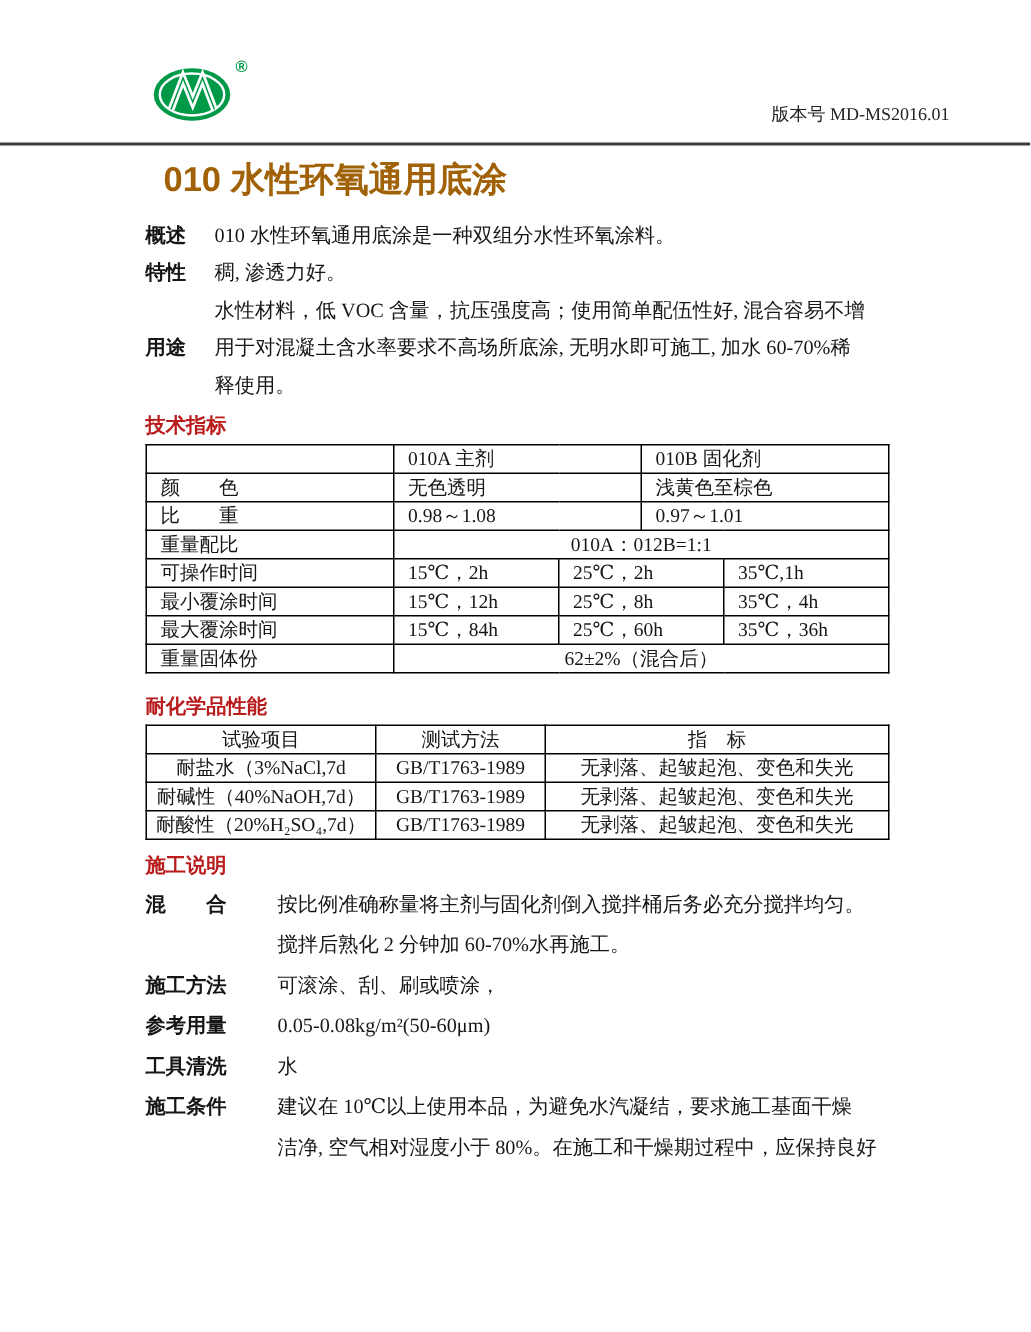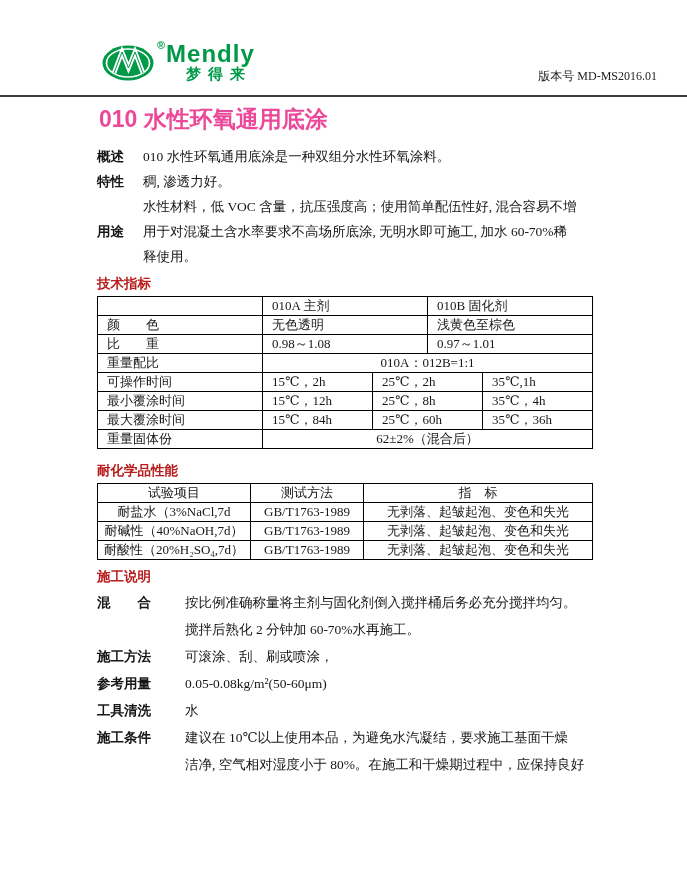--- a/index.html
+++ b/index.html
@@ -13,27 +13,27 @@
   .header { position: relative; height: 96px; }
   .logo { position: absolute; left: 102px; top: 42px; display: flex; align-items: flex-start; }
   .logo-mark { display: block; }
   .reg { font-size: 11px; color: #009948; font-weight: bold; margin: -2px 1px 0 1px;
          font-family: "Liberation Sans", sans-serif; line-height: 1; }
   .wordmark { margin-top: 2px; }
   .wm-en { font-family: "Liberation Sans", sans-serif; font-weight: bold; font-size: 24px;
            color: #009948; line-height: 20px; letter-spacing: 1px; }
   .wm-cn { font-family: "Liberation Sans", sans-serif; font-weight: bold; font-size: 15px;
            color: #009948; letter-spacing: 7px; margin: 2px 0 0 20px; line-height: 15px; }
-  .version { position: absolute; right: 30px; top: 68px; font-size: 12px; color: #222; }
+  .version { position: absolute; right: 54px; top: 68px; font-size: 12px; color: #222; }
   .rule { position: absolute; top: 95px; left: 0; width: 687px; border-top: 2px solid #3c3c3c; }
   
   .content { padding: 8px 95px 0 97px; }
   h1.title {
     font-family: "Liberation Sans", sans-serif; font-weight: bold;
-    font-size: 23px; line-height: 30px; margin: 0 0 10px 2px; color: #ec4899;
+    font-size: 23px; line-height: 30px; margin: 0 0 10px 12px; color: #a16207;
   }
   .kv { display: flex; font-size: 13.5px; line-height: 25px; }
   .kv .lbl { flex: none; width: 46px; font-weight: bold;
              font-family: "Liberation Sans", sans-serif; }
   .kv .txt { flex: 1; }
   h2.sec { font-family: "Liberation Sans", sans-serif; font-weight: bold;
            font-size: 13.5px; line-height: 25px; color: #b91c1c; }
   h2.sec-tech { margin-top: 2px; }
   h2.sec-chem { margin-top: 9px; }
   h2.sec-app  { margin-top: 4px; }
@@ -56,24 +56,20 @@
 
   <div class="header">
     <div class="logo">
       <svg class="logo-mark" width="54" height="40" viewBox="0 0 54 40">
         <ellipse cx="26" cy="21" rx="25.5" ry="17.5" fill="#009948"></ellipse>
         <ellipse cx="26" cy="21" rx="21.5" ry="14" fill="none" stroke="#ffffff" stroke-width="1.6"></ellipse>
         <path d="M 12 31 L 20 10 L 26.5 26 L 33 10 L 41 31" fill="none" stroke="#ffffff" stroke-width="4.6"></path>
         <path d="M 12 31 L 20 10 L 26.5 26 L 33 10 L 41 31" fill="none" stroke="#009948" stroke-width="1"></path>
       </svg>
       <span class="reg">®</span>
-      <div class="wordmark">
-        <div class="wm-en">Mendly</div>
-        <div class="wm-cn">梦得来</div>
-      </div>
     </div>
     <div class="version">版本号 MD-MS2016.01</div>
   </div>
   <div class="rule"></div>
 
   <div class="content">
 
     <h1 class="title">010 水性环氧通用底涂</h1>
 
     <div class="kv">

